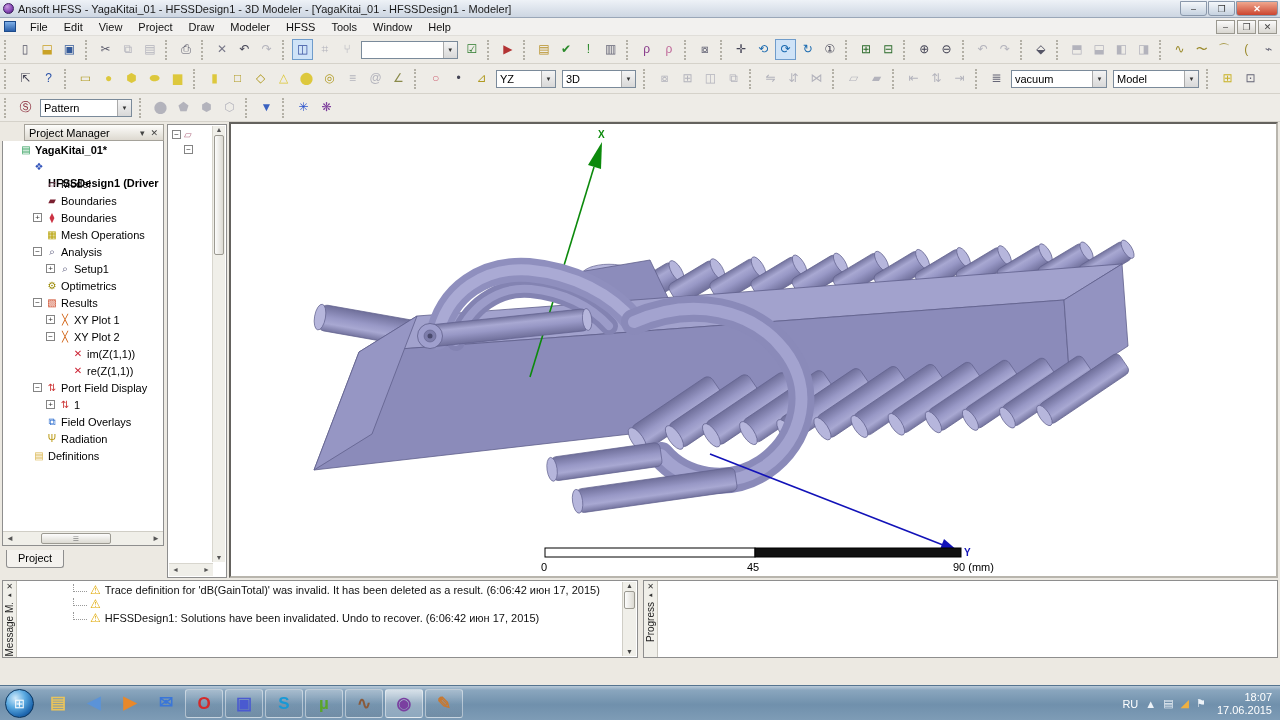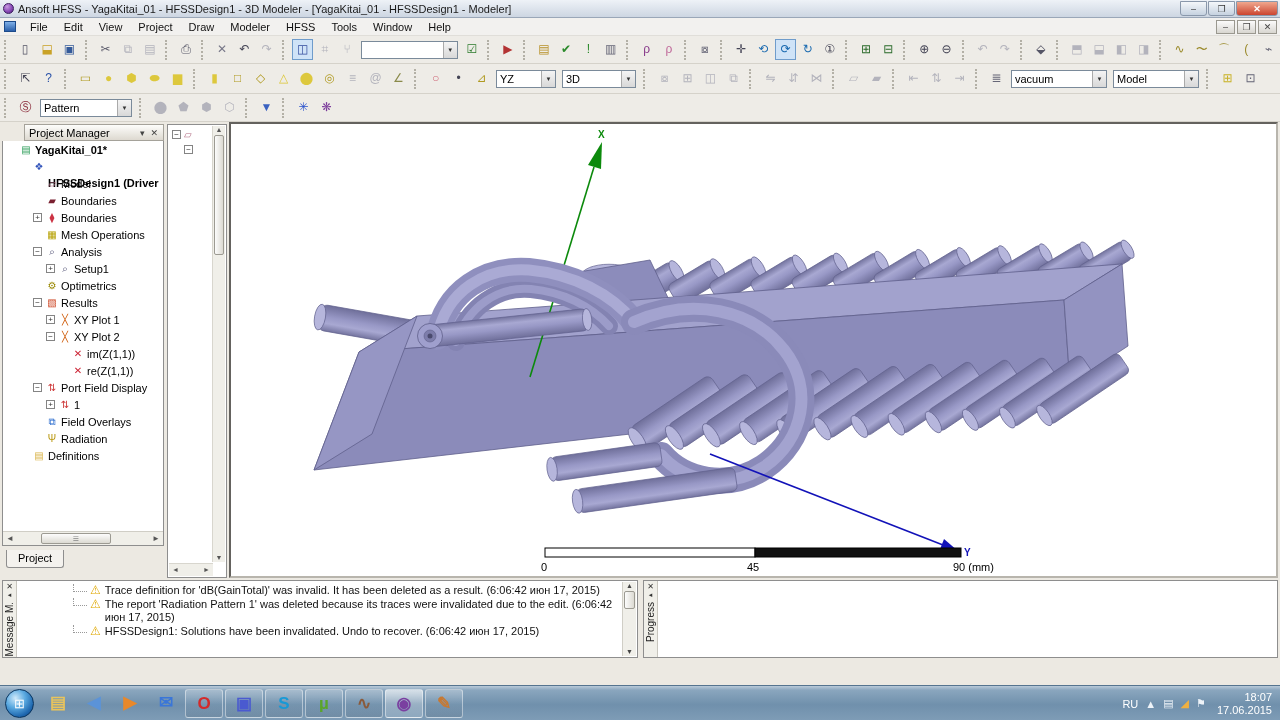--- a/index.html
+++ b/index.html
@@ -624,21 +624,20 @@
     </div>
     <div id="msg-list">
         <div class="msg-row">
           <span class="msg-branch"></span>
           <span class="warn-icon">⚠</span>
           <span class="msg-text">Trace definition for 'dB(GainTotal)' was invalid. It has been deleted as a result. (6:06:42 июн 17, 2015)</span>
         </div>
         <div class="msg-row">
           <span class="msg-branch"></span>
           <span class="warn-icon">⚠</span>
-          <span class="msg-text">The report 'Radiation Pattern 1' was deleted because its traces were invalidated due to the edit. (6:06:42 июн 17, 2015)</span>
         </div>
         <div class="msg-row">
           <span class="msg-branch"></span>
           <span class="warn-icon">⚠</span>
           <span class="msg-text">HFSSDesign1: Solutions have been invalidated. Undo to recover. (6:06:42 июн 17, 2015)</span>
         </div>
       </div>
     <div class="dock-vscroll">
       <div>▲</div>
       <div class="vthumb"></div>

